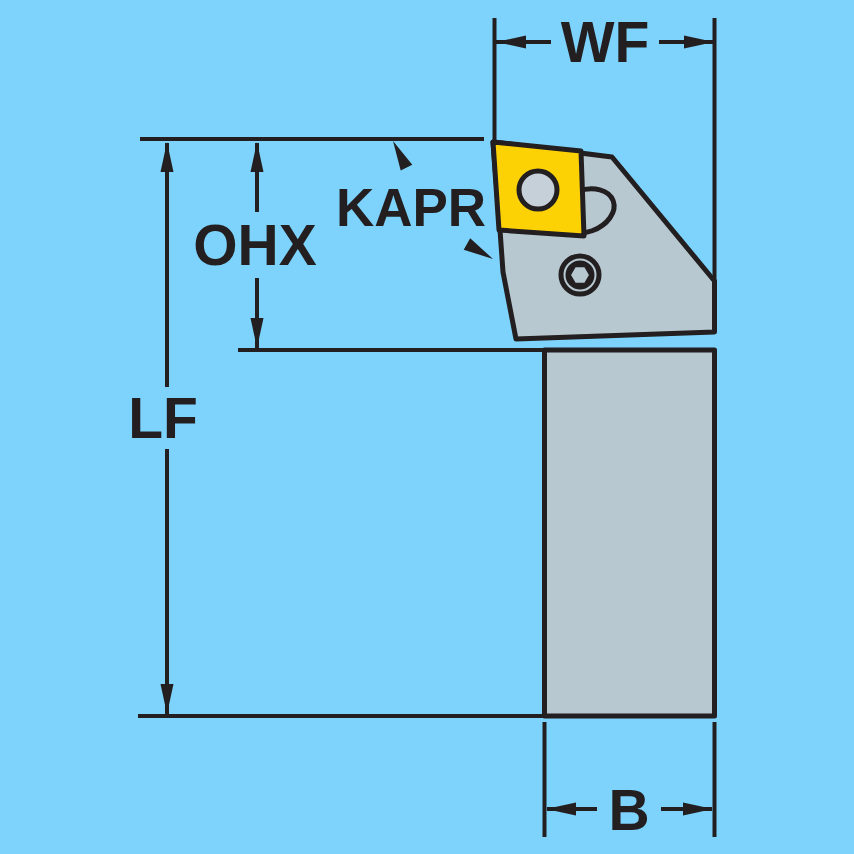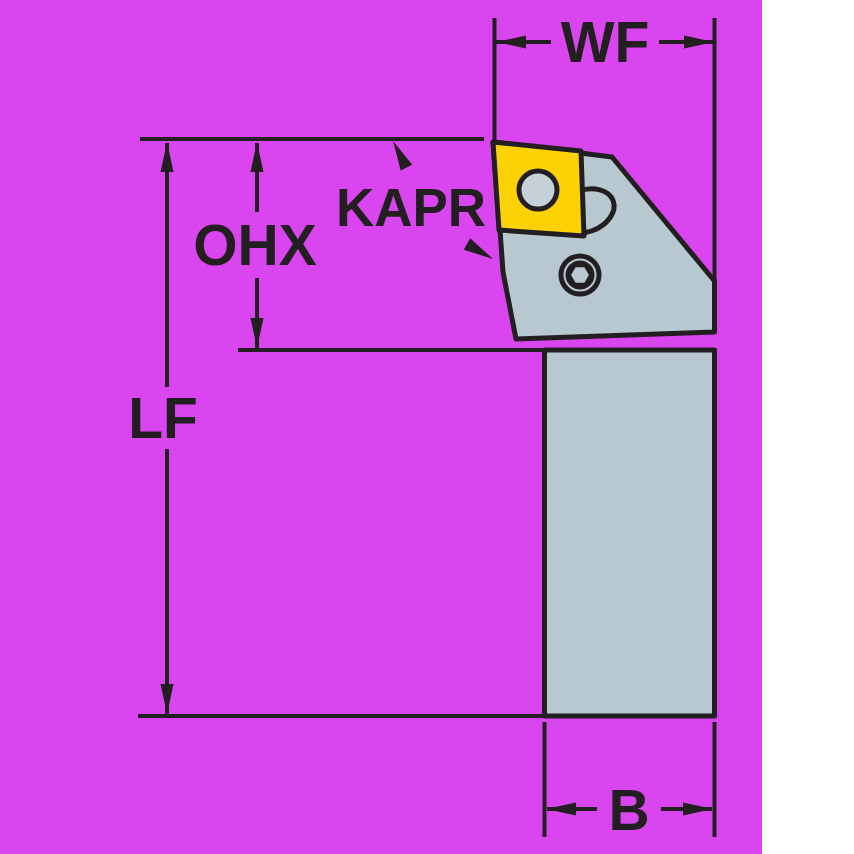--- a/index.html
+++ b/index.html
@@ -5,23 +5,23 @@
   html, body {
     margin: 0;
     padding: 0;
     background: #ffffff;
     width: 854px;
     height: 854px;
     overflow: hidden;
   }
   .stage {
     position: relative;
-    width: 762px;
+    width: 854px;
     height: 854px;
-    background: #d946ef;
+    background: #7dd3fc;
   }
   svg { display: block; }
   .outline {
     stroke: #231f20;
     stroke-width: 5;
     stroke-linejoin: round;
   }
   .thin-outline {
     stroke: #231f20;
     stroke-width: 4;

